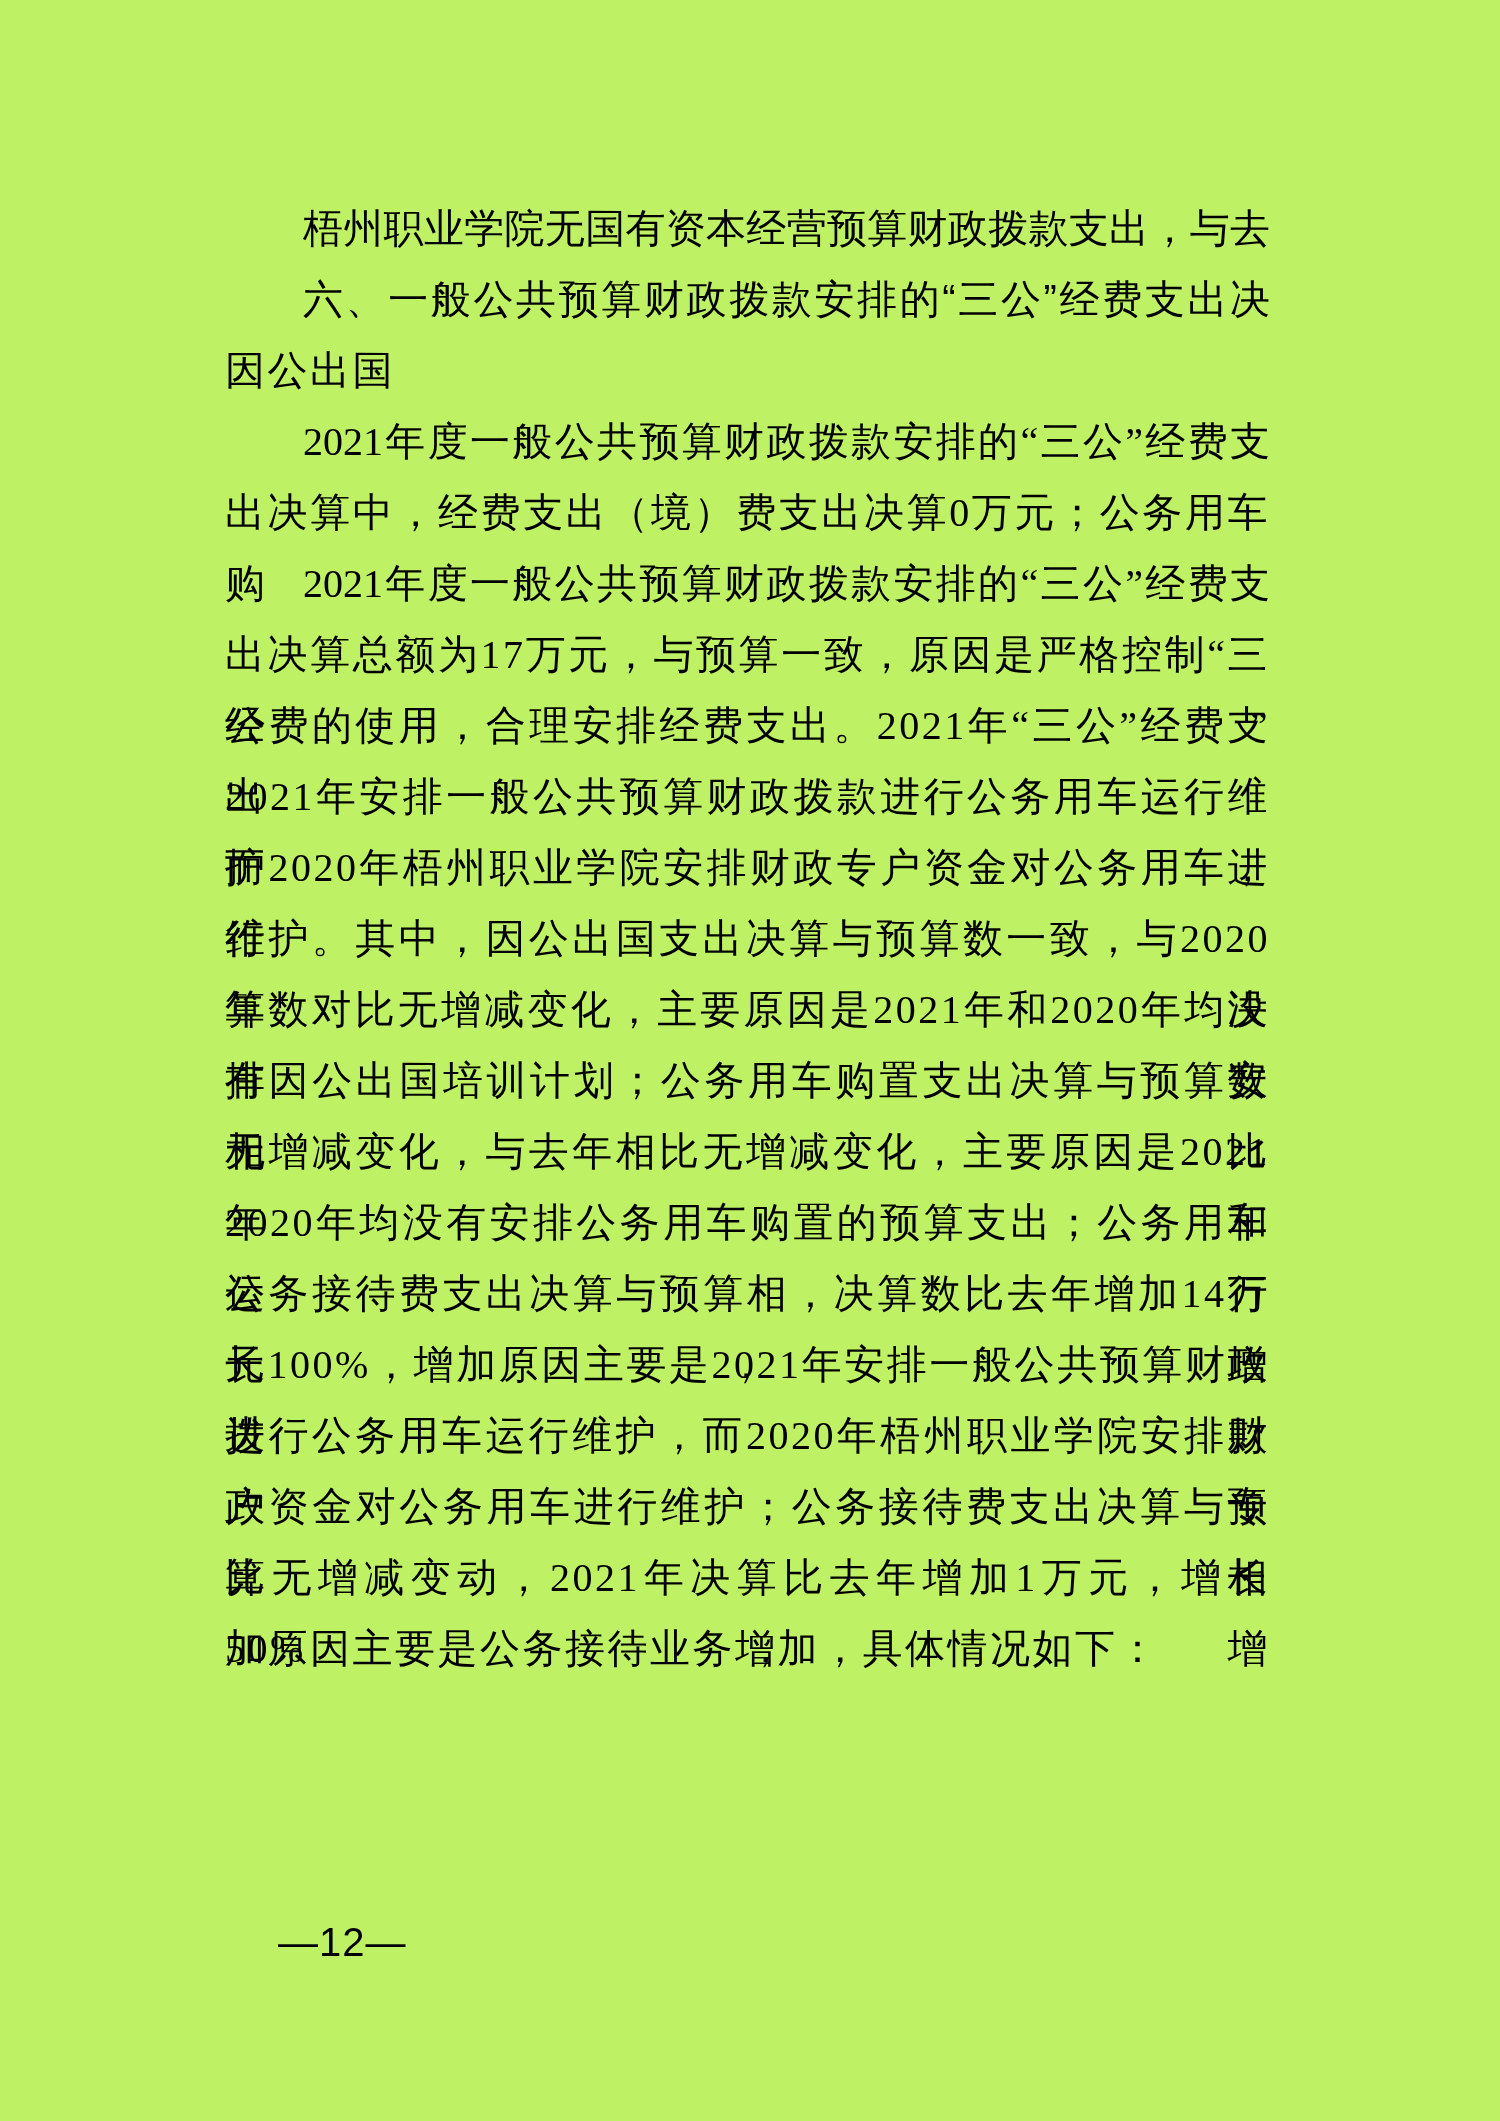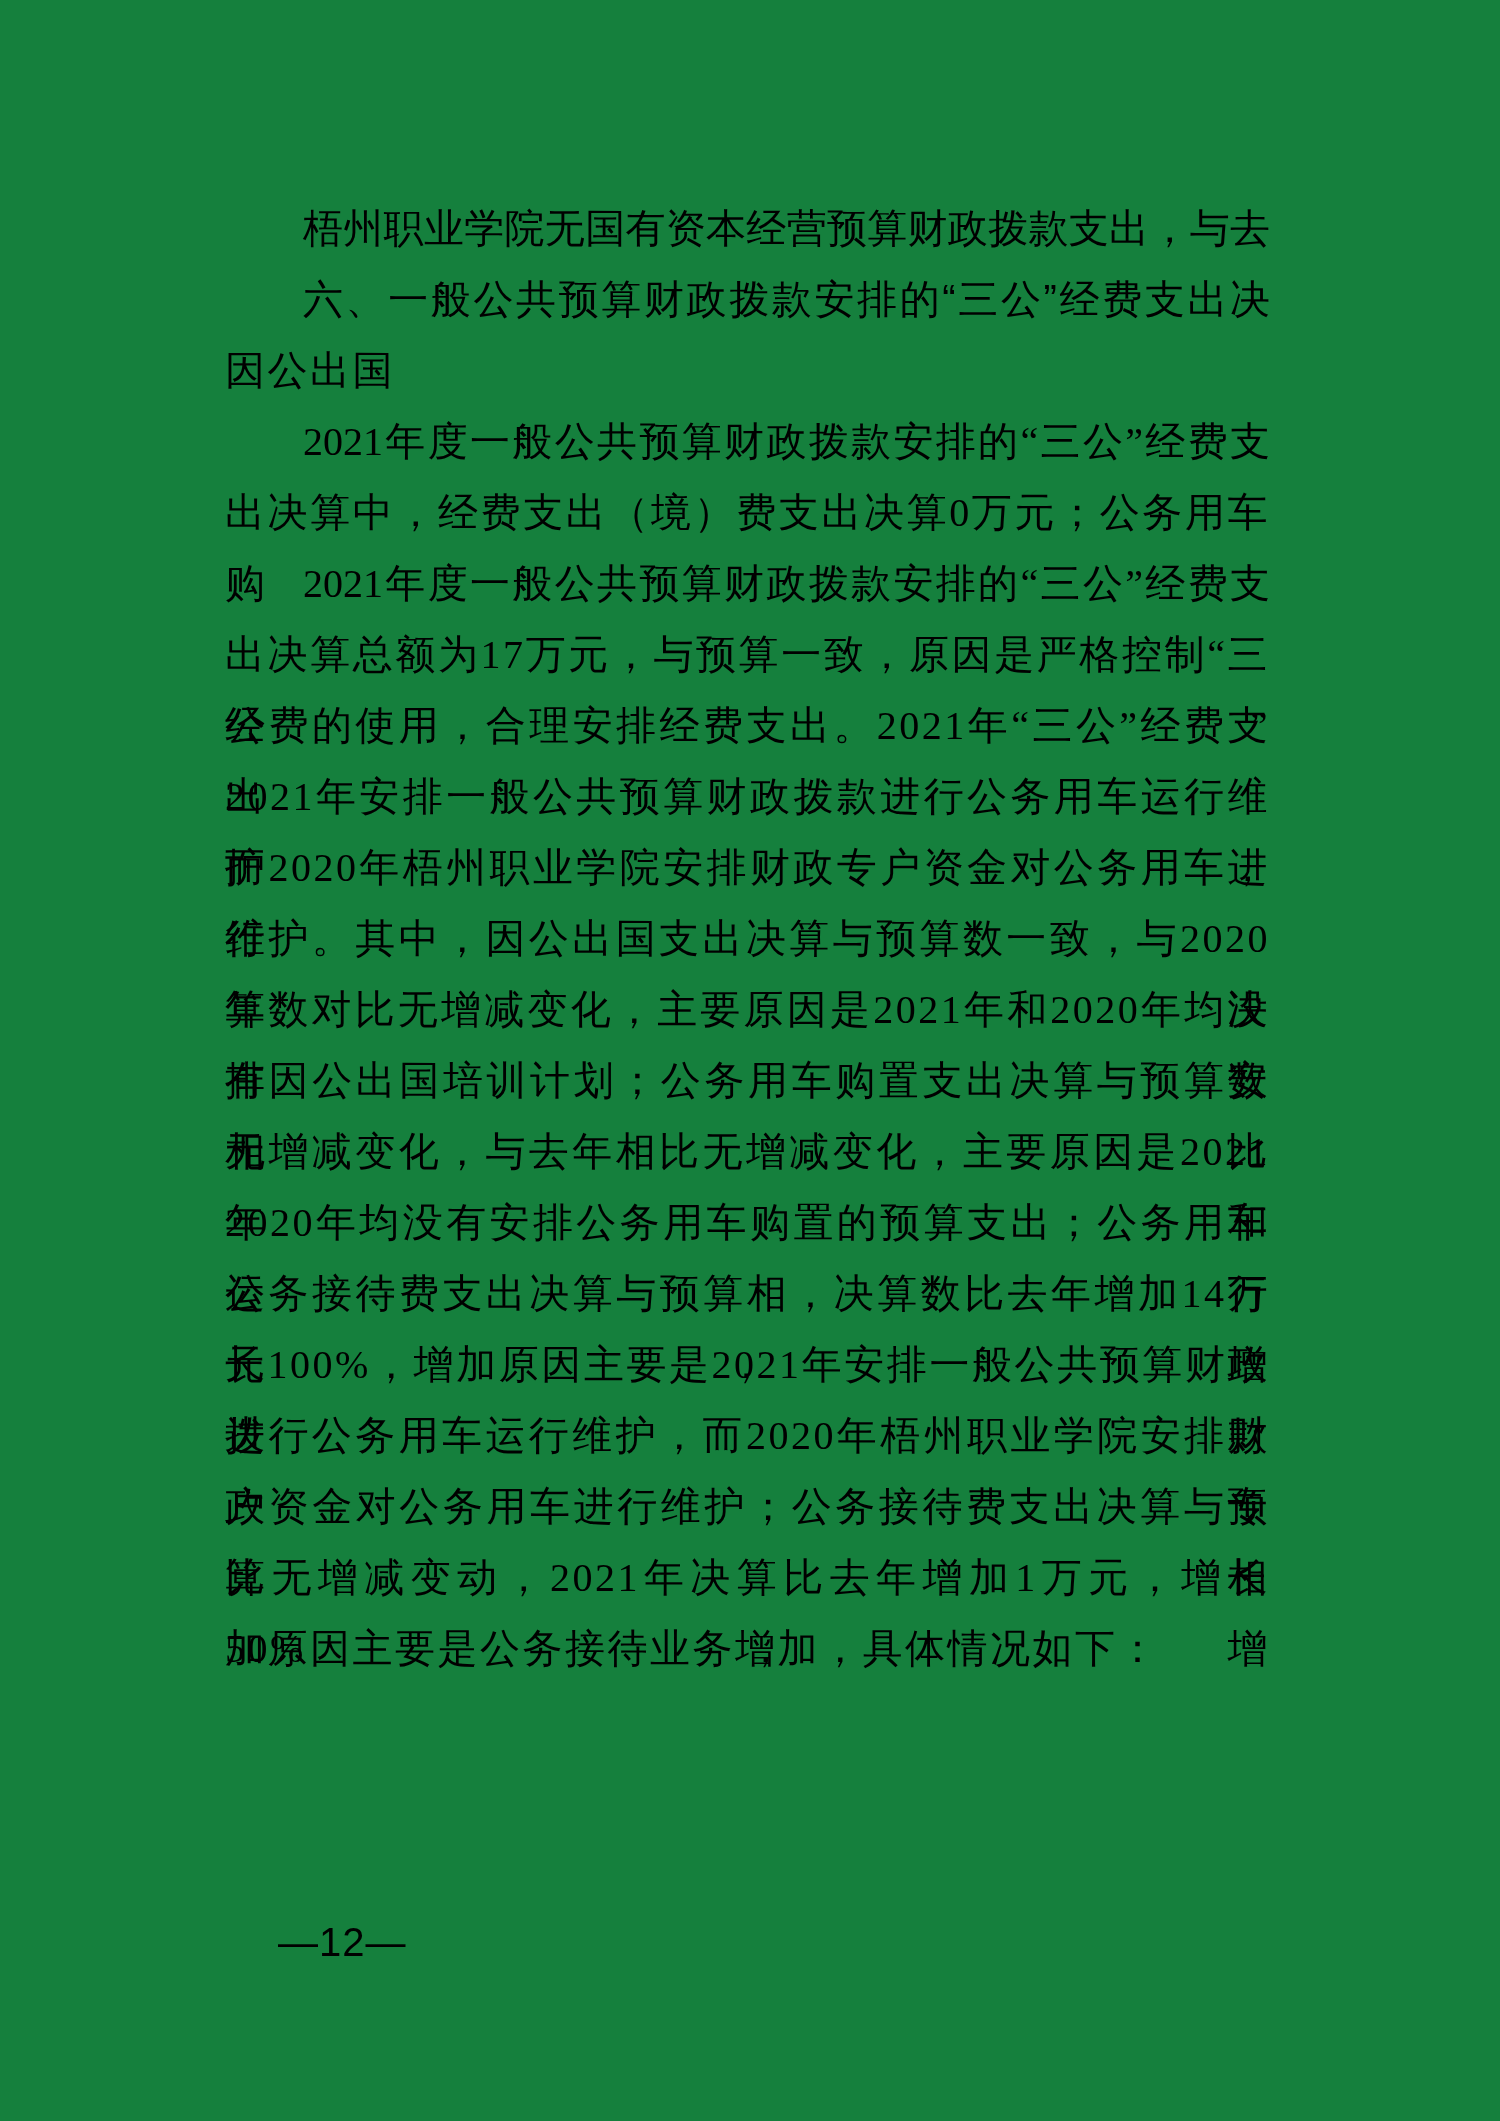--- a/index.html
+++ b/index.html
@@ -4,21 +4,21 @@
 <style>
   html, body {
     margin: 0;
     padding: 0;
     background: #ffffff;
   }
   .page {
     position: relative;
     width: 1500px;
     height: 2121px;
-    background: #15803d;
+    background: #bef264;
     overflow: hidden;
     font-family: "Liberation Serif", serif;
     color: #000000;
   }
   .textblock {
     position: absolute;
     left: 225px;
     top: 193px;
     width: 1045px;
   }

